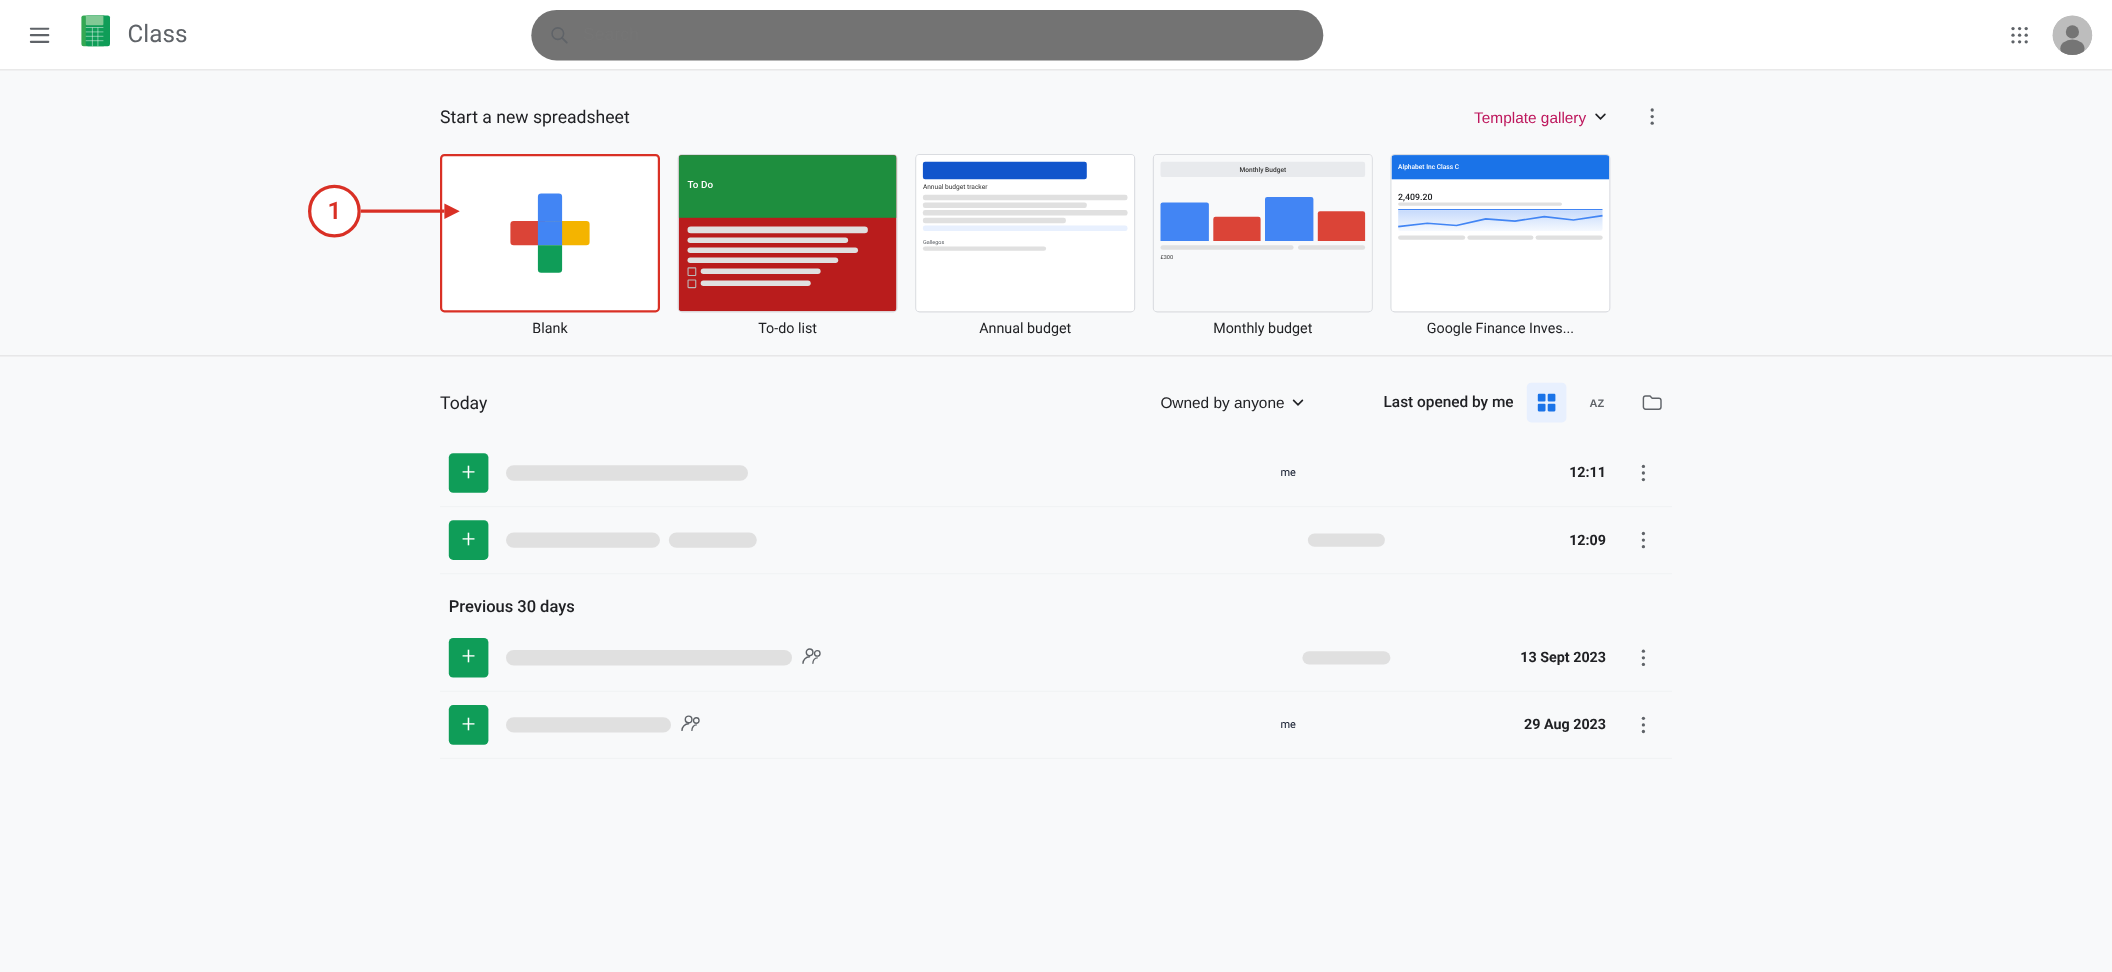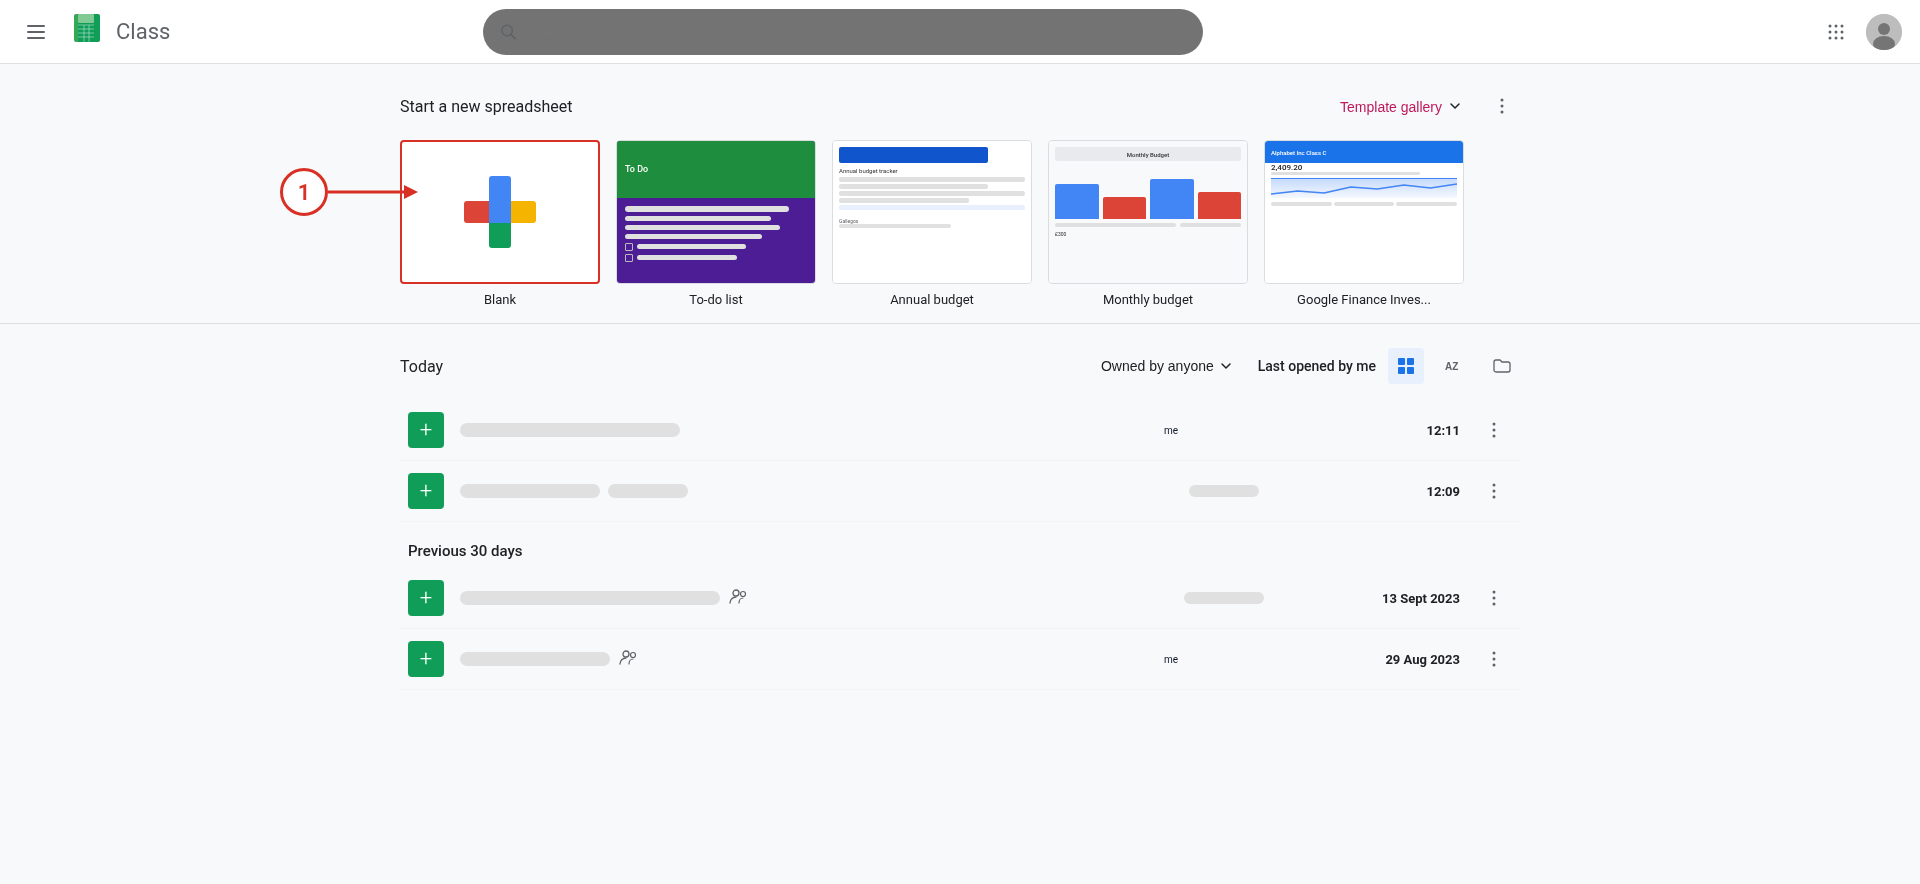--- a/index.html
+++ b/index.html
@@ -155,20 +155,21 @@
     }
     .owned-by-btn {
       display: flex; align-items: center; gap: 4px;
       font-size: 14px; color: #202124;
       cursor: pointer; border: none; background: none;
       padding: 8px 12px; border-radius: 4px;
     }
     .last-opened-label {
       font-size: 14px; color: #202124;
       font-weight: 500;
+      margin-left: 46px;
     }
     .view-toggle-btn {
       width: 36px; height: 36px;
       border-radius: 4px; cursor: pointer;
       border: none; background: none;
       display: flex; align-items: center; justify-content: center;
       color: #5f6368;
     }
     .view-toggle-btn.active { background: #e8f0fe; color: #1a73e8; }
 
@@ -351,21 +352,21 @@
             <div style="position:absolute;top:0;left:25px;width:22px;height:25px;background:#4285f4;border-radius:3px 3px 0 0;"></div>
             <div style="position:absolute;top:25px;left:25px;width:22px;height:22px;background:#4285f4;"></div>
             <div style="position:absolute;top:47px;left:25px;width:22px;height:25px;background:#0f9d58;border-radius:0 0 3px 3px;"></div>
           </div>
         </div>
         <span class="template-label">Blank</span>
       </div>
 
       <div class="template-card">
         <div class="template-thumbnail">
-          <div style="width:100%;height:100%;background:#4c1d95;">
+          <div style="width:100%;height:100%;background:#b91c1c;">
             <div style="background:#1e8e3e;height:40%;width:100%;display:flex;align-items:center;padding:8px;">
               <span style="color:#fff;font-size:9px;font-weight:500;">To Do</span>
             </div>
             <div style="padding:8px;">
               <div style="height:6px;background:#e0e0e0;border-radius:3px;margin-bottom:4px;width:90%;"></div>
               <div style="height:5px;background:#e0e0e0;border-radius:3px;margin-bottom:4px;width:80%;"></div>
               <div style="height:5px;background:#e0e0e0;border-radius:3px;margin-bottom:4px;width:85%;"></div>
               <div style="height:5px;background:#e0e0e0;border-radius:3px;margin-bottom:3px;width:75%;"></div>
               <div style="display:flex;gap:4px;margin-top:4px;">
                 <div style="width:8px;height:8px;border:1px solid #bbb;border-radius:1px;"></div>
@@ -423,21 +424,21 @@
         </div>
         <span class="template-label">Monthly budget</span>
       </div>
 
       <div class="template-card">
         <div class="template-thumbnail">
           <div style="width:100%;height:100%;background:#fff;padding:0;">
             <div style="background:#1a73e8;height:22px;width:100%;display:flex;align-items:center;padding:0 6px;">
               <span style="font-size:6px;color:#fff;font-weight:500;">Alphabet Inc Class C</span>
             </div>
-            <div style="padding:0 6px;">
+            <div style="padding:12px 6px;">
               <div style="font-size:8px;color:#202124;font-weight:500;">2,409.20</div>
               <div style="height:3px;background:#e0e0e0;border-radius:2px;margin-bottom:3px;width:80%;"></div>
               <div style="height:20px;background:linear-gradient(to bottom, rgba(66,133,244,0.3), rgba(66,133,244,0.05));border-top:1px solid #4285f4;border-radius:0 0 2px 2px;position:relative;">
                 <svg width="100%" height="20" viewBox="0 0 140 20" preserveAspectRatio="none">
                   <polyline points="0,15 20,12 40,14 60,8 80,10 100,6 120,9 140,5" stroke="#4285f4" stroke-width="1.5" fill="none"></polyline>
                 </svg>
               </div>
               <div style="display:flex;gap:2px;margin-top:4px;">
                 <div style="height:4px;background:#e0e0e0;border-radius:2px;flex:1;"></div>
                 <div style="height:4px;background:#e0e0e0;border-radius:2px;flex:1;"></div>

